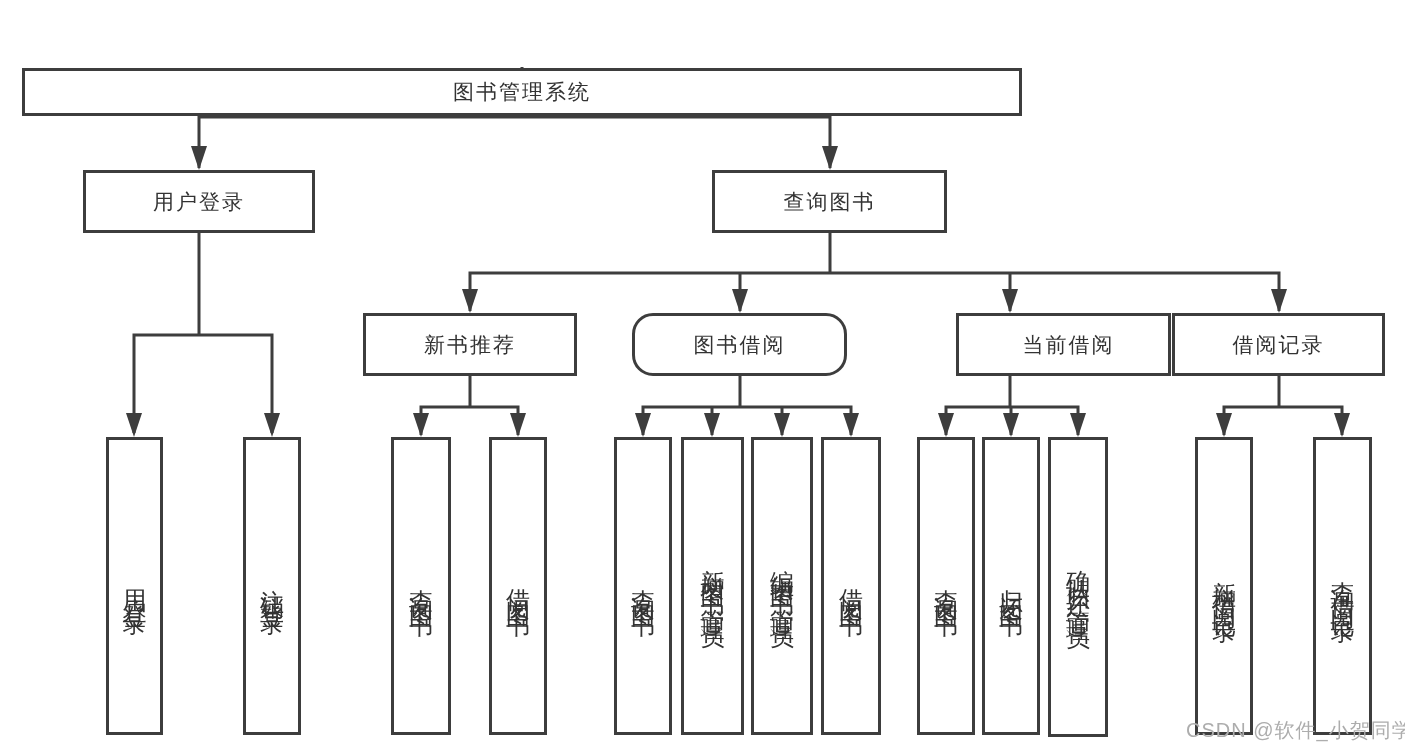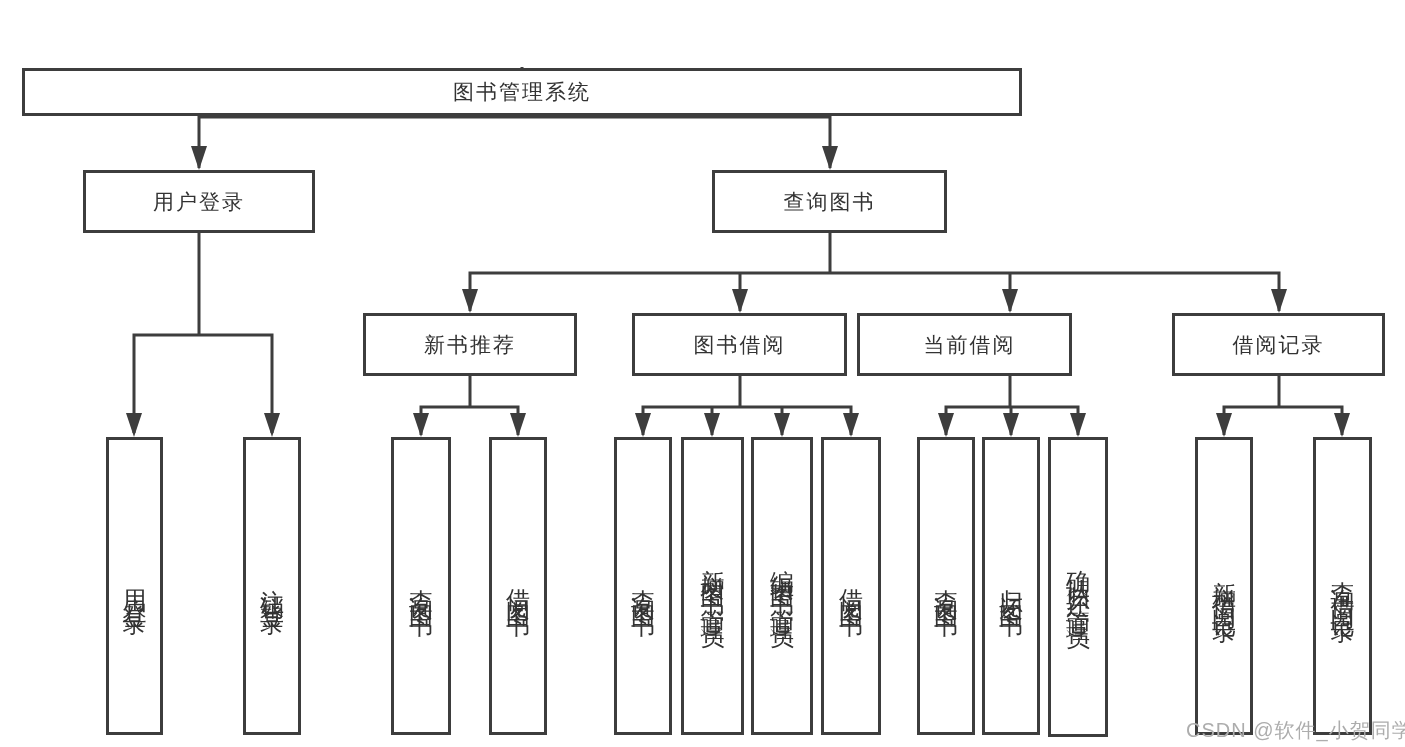--- a/index.html
+++ b/index.html
@@ -43,22 +43,22 @@
     font-size: 24px;
     letter-spacing: 8px;
     line-height: 1;
     white-space: nowrap;
   }
   
   #n-root            { left: 22px;   top: 20px;  width: 1000px; height: 48px; margin-top: 48px; }
   #n-user-login      { left: 83px;   top: 170px; width: 232px;  height: 63px; }
   #n-book-mgmt       { left: 712px;  top: 170px; width: 235px;  height: 63px; }
   #n-new-book        { left: 363px;  top: 313px; width: 214px;  height: 63px; }
-  #n-book-borrow     { left: 632px;  top: 313px; width: 215px;  height: 63px; }
-  #n-current-borrow  { left: 857px;  top: 313px; width: 215px;  height: 63px; padding-left: 10px; }
+  #n-book-borrow     { left: 632px;  top: 313px; width: 215px;  height: 63px; border-radius: 21px; }
+  #n-current-borrow  { left: 956px;  top: 313px; width: 215px;  height: 63px; padding-left: 10px; }
   #n-borrow-record   { left: 1172px; top: 313px; width: 213px;  height: 63px; }
   #n-leaf-login      { left: 106px;  top: 437px; width: 57px;   height: 298px; }
   #n-leaf-logout     { left: 243px;  top: 437px; width: 58px;   height: 298px; }
   #n-nb-query        { left: 391px;  top: 437px; width: 60px;   height: 298px; }
   #n-nb-borrow       { left: 489px;  top: 437px; width: 58px;   height: 298px; }
   #n-bb-query        { left: 614px;  top: 437px; width: 58px;   height: 298px; }
   #n-bb-add          { left: 681px;  top: 437px; width: 63px;   height: 298px; }
   #n-bb-edit         { left: 751px;  top: 437px; width: 62px;   height: 298px; }
   #n-bb-borrow       { left: 821px;  top: 437px; width: 60px;   height: 298px; }
   #n-cb-query        { left: 917px;  top: 437px; width: 58px;   height: 298px; }

